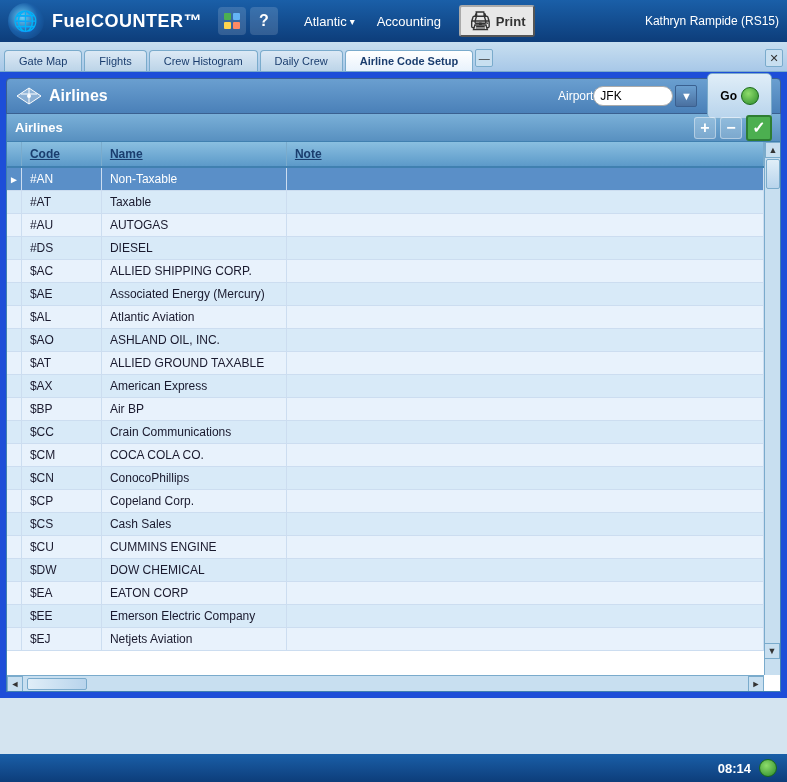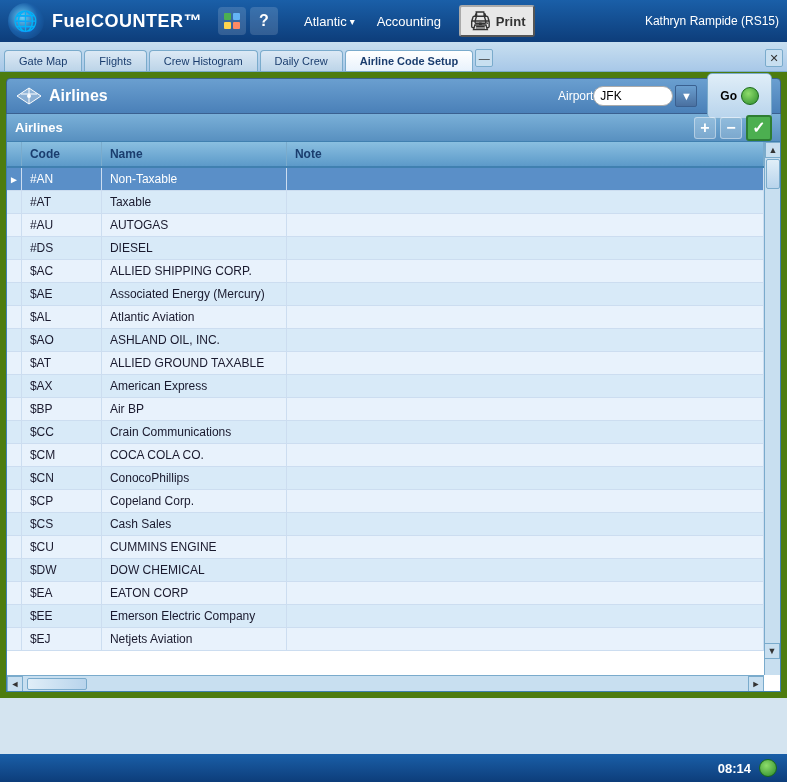--- a/index.html
+++ b/index.html
@@ -115,21 +115,21 @@
       width: 18px; height: 18px;
       background: #c8dff0;
       border: 1px solid #7aabcc;
       border-radius: 2px;
       display: flex; align-items: center; justify-content: center;
       font-size: 11px; cursor: pointer; color: #333;
     }
 
     
     #main-content {
-      background: #4d7c0f;
+      background: #1d4ed8;
       padding: 6px;
     }
 
     
     #airlines-header {
       display: flex;
       align-items: center;
       background: linear-gradient(to bottom, #6a9fd0, #4a80b8);
       border: 1px solid #3a6090;
       border-radius: 4px 4px 0 0;
@@ -228,20 +228,21 @@
       background: linear-gradient(to bottom, #8abfe0, #5a98c8);
     }
     #data-table thead th {
       padding: 5px 8px;
       text-align: left;
       color: #1a3d6e;
       font-weight: bold;
       font-size: 12px;
       border-right: 1px solid #7aabcc;
       border-bottom: 2px solid #4080b0;
+      text-decoration: underline;
     }
     #data-table tbody tr {
       background: #e8f2fc;
       border-bottom: 1px solid #ccddf0;
     }
     #data-table tbody tr:nth-child(even) {
       background: #d8eaf8;
     }
     #data-table tbody tr.selected {
       background: #5a8fc8 !important;

